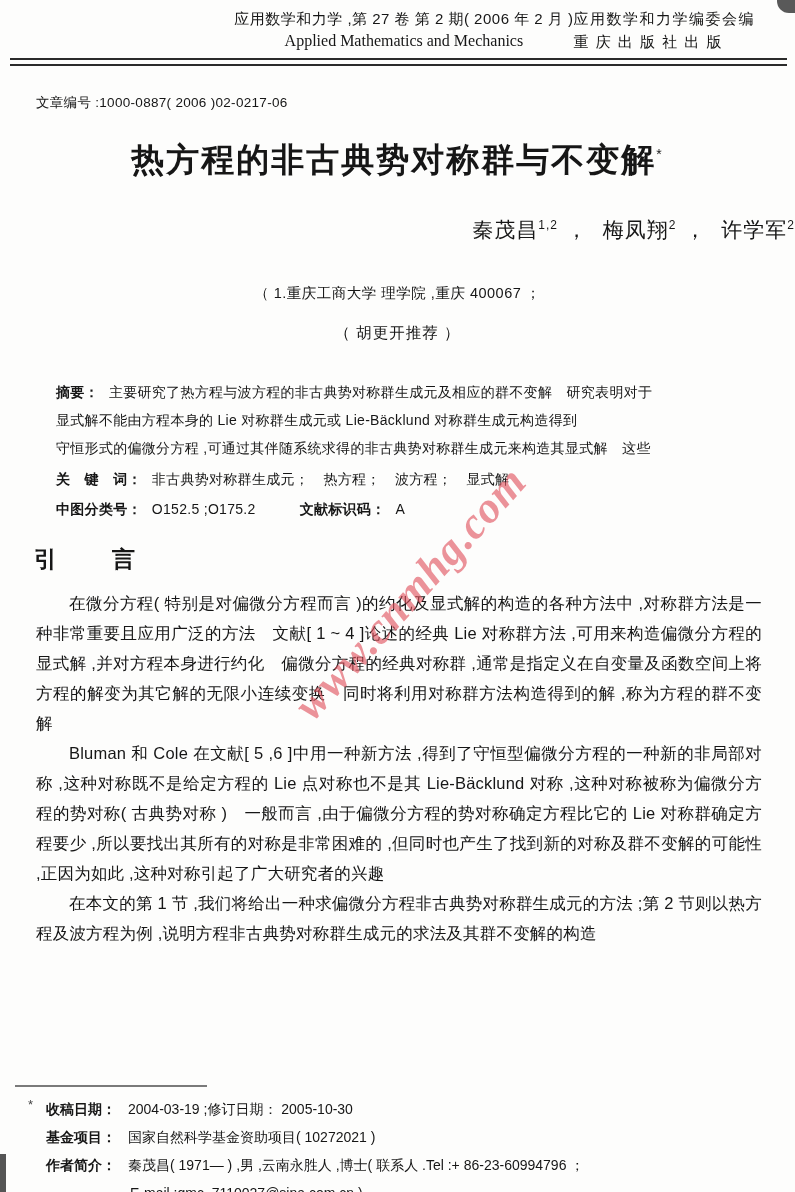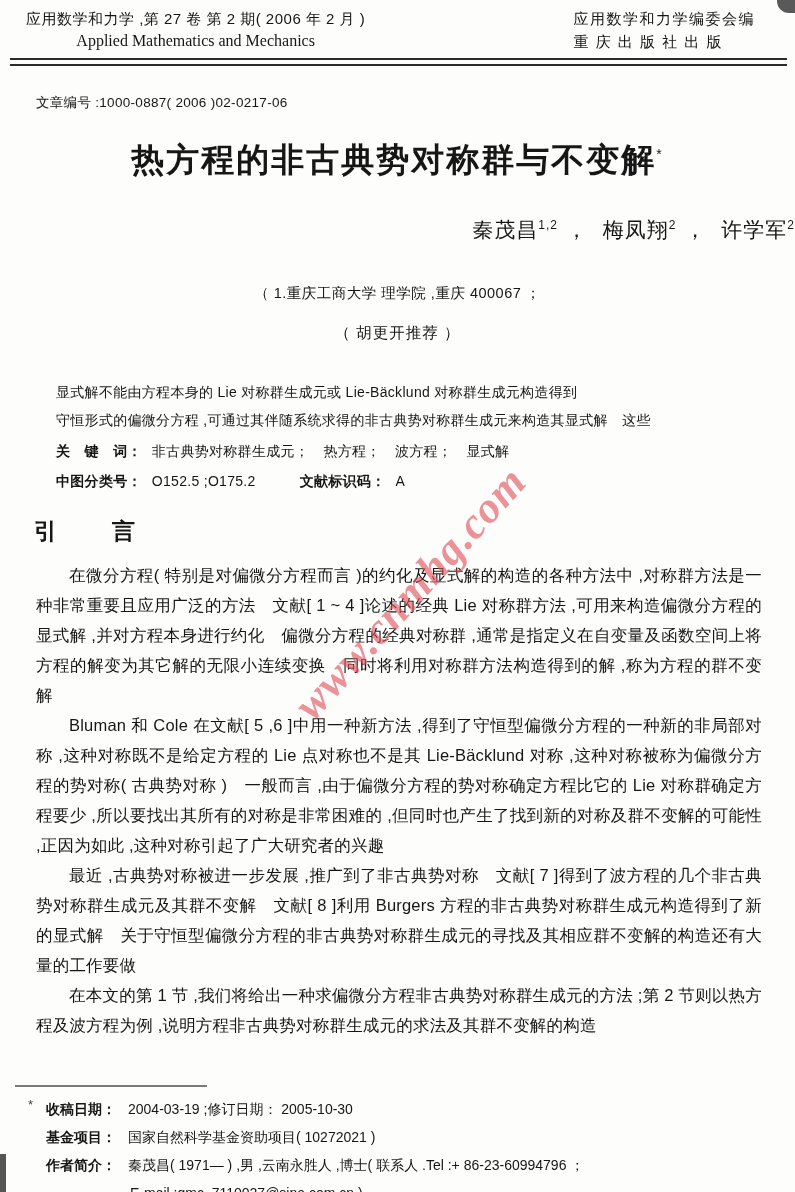--- a/index.html
+++ b/index.html
@@ -2,21 +2,21 @@
 <html><head>
 <meta charset="utf-8">
 <style>
   html,body { margin:0; padding:0; background:#ffffff; }
   .page {
     position:relative; width:795px; height:1192px; overflow:hidden;
     background:#fdfdfc; color:#161616;
     font-family:"Liberation Sans","DejaVu Sans",sans-serif;
   }
   
-  .header { display:flex; justify-content:space-between; padding:10px 40px 0 26px; }
+  .header { display:flex; justify-content:flex-end; padding:10px 40px 0 26px; }
   .h-left .cn { font-size:15px; letter-spacing:.5px; white-space:nowrap; }
   .h-left .en { font-family:"Liberation Serif","DejaVu Serif",serif; font-size:16px; text-align:center; margin-top:3px; }
   .h-right { font-size:15px; white-space:nowrap; }
   .h-right .l1 { letter-spacing:1.5px; }
   .h-right .l2 { margin-top:4px; letter-spacing:1.5px; }
   .double-rule { margin:6px 8px 0 10px; height:4px; border-top:2px solid #2b2b2b; border-bottom:2px solid #2b2b2b; }
   .article-no { margin:28px 0 0 36px; font-size:13.5px; letter-spacing:.3px; }
   
   .title { margin:22px 0 0 0; text-align:center; font-size:33px; font-weight:bold; letter-spacing:2px; line-height:40px; }
   .title sup { font-size:14px; font-weight:normal; vertical-align:super; }
@@ -82,37 +82,37 @@
     <span><span>许学军</span><sup>2</sup></span>
   </div>
 
   <div class="affils">
     <div>（ 1.重庆工商大学 理学院 ,重庆 400067 ；</div>
   </div>
 
   <div class="recommend">（ 胡更开推荐 ）</div>
 
   <div class="abstract">
+    <div><span class="lbl">摘要：</span><span>主要研究了热方程与波方程的非古典势对称群生成元及相应的群不变解　研究表明对于</span></div>
     <div>显式解不能由方程本身的 Lie 对称群生成元或 Lie-Bäcklund 对称群生成元构造得到</div>
     <div>守恒形式的偏微分方程 ,可通过其伴随系统求得的非古典势对称群生成元来构造其显式解　这些</div>
   </div>
 
   <div class="kv">
     <span class="lbl">关　键　词：</span><span class="val">非古典势对称群生成元；　热方程；　波方程；　显式解</span>
   </div>
 
   <div class="kv">
     <span class="lbl">中图分类号：</span><span class="val">O152.5 ;O175.2</span><span class="lbl2">文献标识码：</span><span class="val">A</span>
   </div>
 
   <h2 class="section-h">引　　言</h2>
 
   <p class="body-p first">在微分方程( 特别是对偏微分方程而言 )的约化及显式解的构造的各种方法中 ,对称群方法是一种非常重要且应用广泛的方法　文献[ 1 ~ 4 ]论述的经典 Lie 对称群方法 ,可用来构造偏微分方程的显式解 ,并对方程本身进行约化　偏微分方程的经典对称群 ,通常是指定义在自变量及函数空间上将方程的解变为其它解的无限小连续变换　同时将利用对称群方法构造得到的解 ,称为方程的群不变解</p>
   <p class="body-p">Bluman 和 Cole 在文献[ 5 ,6 ]中用一种新方法 ,得到了守恒型偏微分方程的一种新的非局部对称 ,这种对称既不是给定方程的 Lie 点对称也不是其 Lie-Bäcklund 对称 ,这种对称被称为偏微分方程的势对称( 古典势对称 )　一般而言 ,由于偏微分方程的势对称确定方程比它的 Lie 对称群确定方程要少 ,所以要找出其所有的对称是非常困难的 ,但同时也产生了找到新的对称及群不变解的可能性 ,正因为如此 ,这种对称引起了广大研究者的兴趣</p>
-  <p class="body-p">最近 ,古典势对称被进一步发展 ,推广到了非古典势对称　文献[ 7 ]得到了波方程的几个非古典势对称群生成元及其群不变解　文献[ 8 ]利用 Burgers 方程的非古典势对称群生成元构造得到了新的显式解　关于守恒型偏微分方程的非古典势对称群生成元的寻找及其相应群不变解的构造还有大量的工作要做</p>
   <p class="body-p">在本文的第 1 节 ,我们将给出一种求偏微分方程非古典势对称群生成元的方法 ;第 2 节则以热方程及波方程为例 ,说明方程非古典势对称群生成元的求法及其群不变解的构造</p>
 
   <div class="footnote">
     <div class="fn-rule"></div>
     <span class="fn-star">*</span>
     <div class="fn-lines">
       <div class="fn-line"><span class="lbl">收稿日期：</span><span>2004-03-19 ;修订日期：  2005-10-30</span></div>
       <div class="fn-line"><span class="lbl">基金项目：</span><span>国家自然科学基金资助项目( 10272021 )</span></div>
       <div class="fn-line"><span class="lbl">作者简介：</span><span>秦茂昌( 1971— ) ,男 ,云南永胜人 ,博士( 联系人 .Tel :+ 86-23-60994796 ；</span></div>
       <div class="fn-line email">E-mail :qmc_7110027@sina.com.cn )</div>

